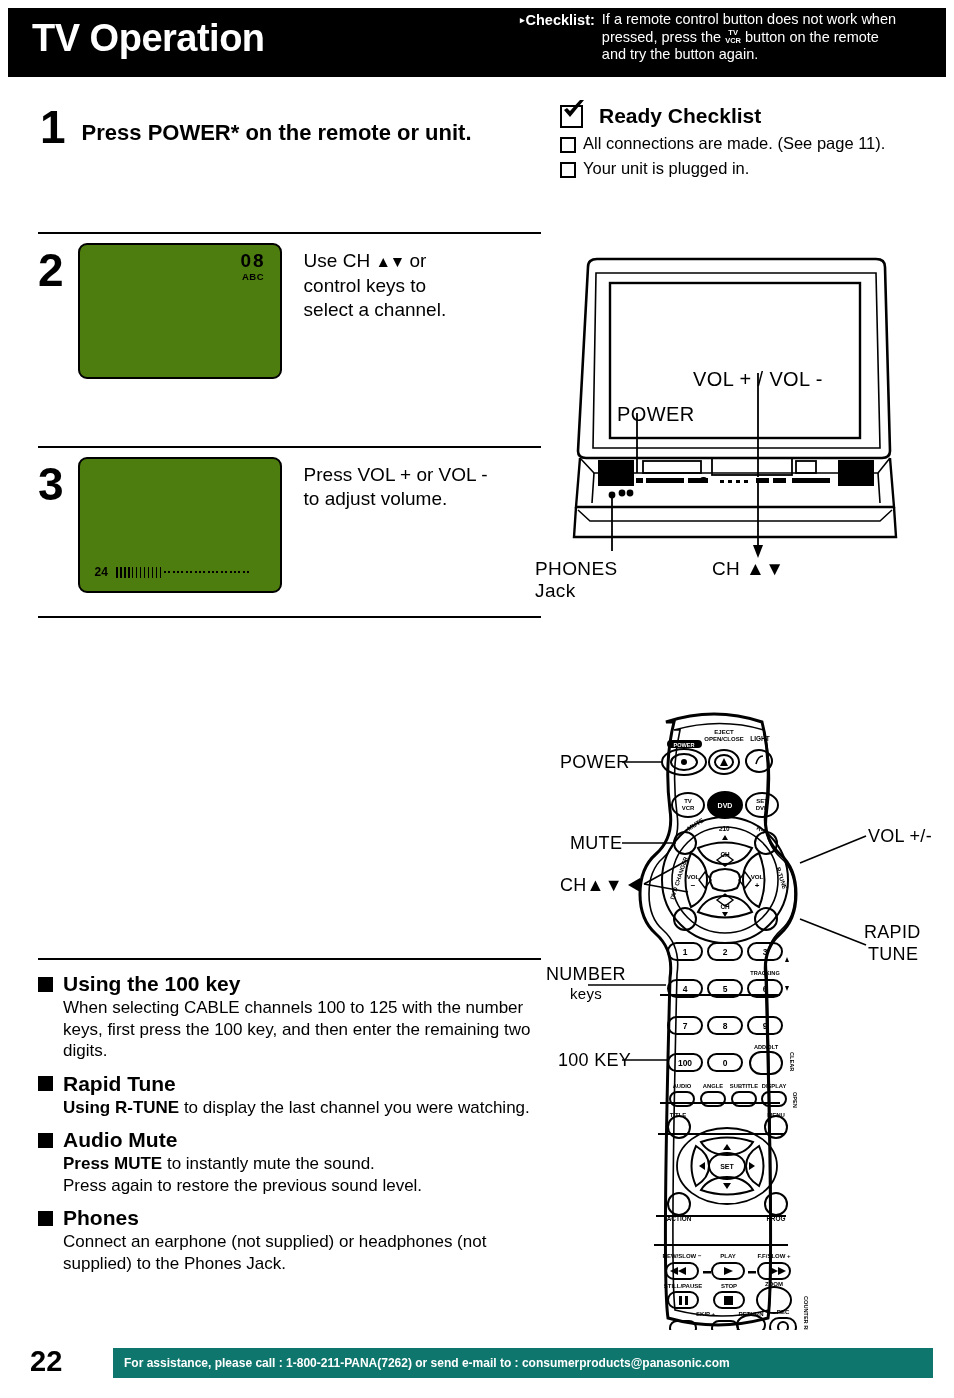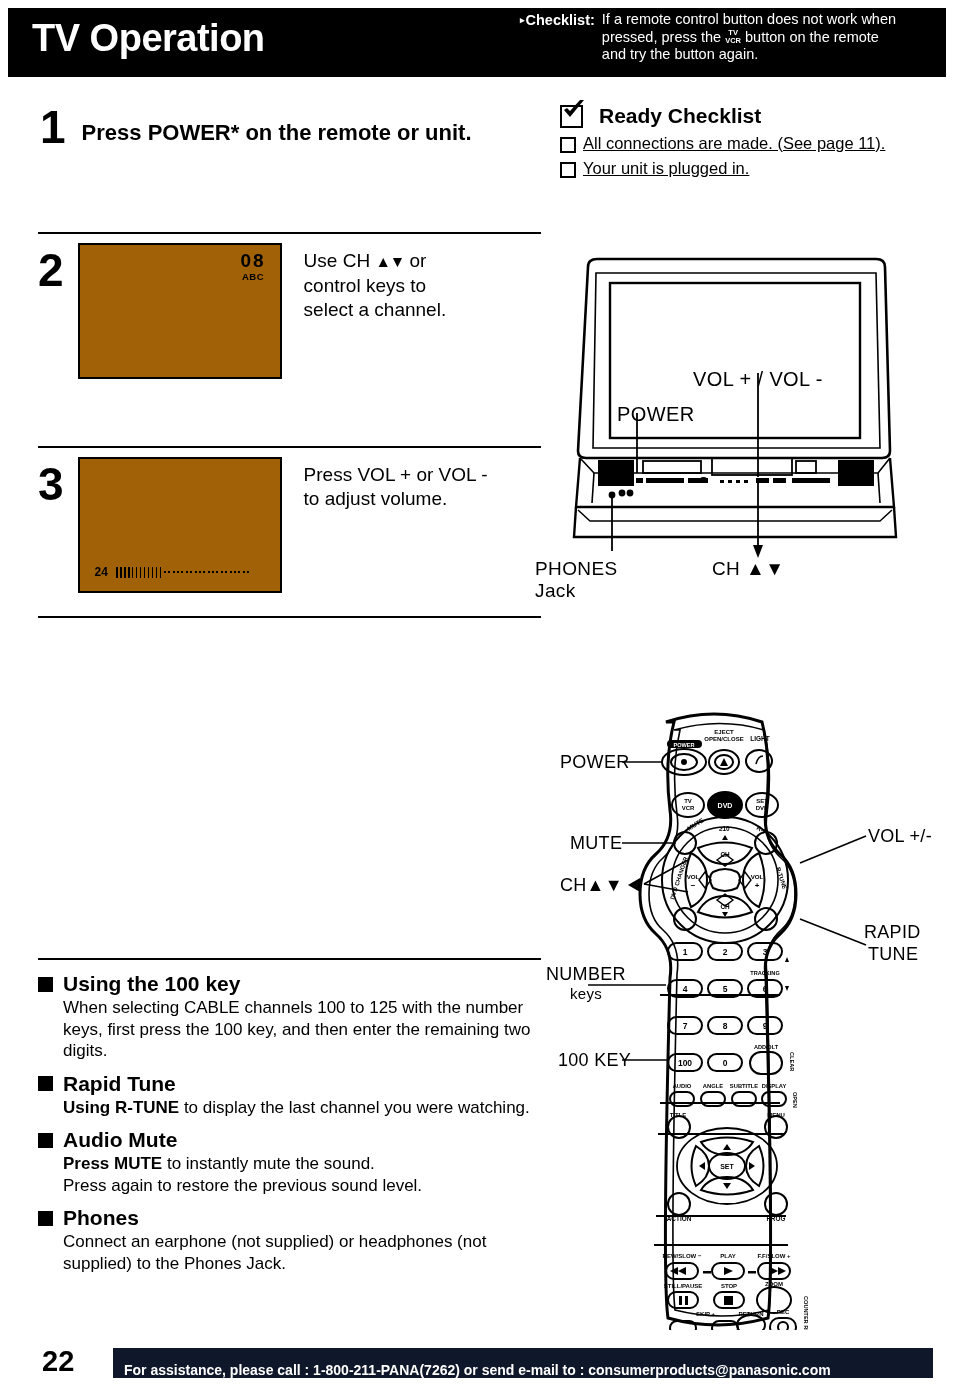--- a/index.html
+++ b/index.html
@@ -119,21 +119,20 @@
     height: 22px;
   }
   .ready-title {
     font-size: 21px;
     font-weight: bold;
   }
   .ready-item {
     display: flex;
     align-items: flex-start;
     margin-top: 6px;
-    text-decoration: underline;
   }
   .check-box {
     width: 12px;
     height: 12px;
     border: 2px solid #000;
     margin-right: 7px;
     margin-top: 3px;
     flex: none;
   }
   .ready-item-text { font-size: 16.5px; line-height: 19px; }
@@ -148,23 +147,23 @@
   }
 
   
   .step-block { position: absolute; display: flex; align-items: flex-start; }
   .step-block .step-num { margin-right: 14px; margin-top: 4px; }
 
   .tvscreen {
     width: 200px;
     height: 132px;
     border: 2.5px solid #000;
-    border-radius: 0;
+    border-radius: 9px;
     position: relative;
-    background: #a16207;
+    background: #4d7c0f;
     flex: none;
   }
   .osd-ch {
     position: absolute;
     right: 14px;
     top: 6px;
     text-align: center;
   }
   .osd-num { font-size: 19px; font-weight: bold; letter-spacing: 2px; line-height: 20px;}
   .osd-sub { font-size: 9.5px; font-weight: bold; letter-spacing: .5px; }
@@ -239,34 +238,33 @@
   }
   .note-body b { font-weight: bold; }
 
   
   .footer-page {
     position: absolute;
     left: 30px;
     top: 1345px;
     font-size: 29px;
     font-weight: bold;
-    margin-left: 12px;
   }
   .footer-bar {
     position: absolute;
     left: 113px;
     top: 1348px;
     width: 820px;
     height: 30px;
-    background: #0f172a;
+    background: #0f766e;
     color: #fff;
-    font-size: 14px;
+    font-size: 12px;
     font-weight: bold;
     display: flex;
-    align-items: flex-end;
+    align-items: center;
     padding-left: 11px;
     box-sizing: border-box;
   }
   .arrow { font-size: .82em; letter-spacing: -1px; }
 </style>
 </head>
 <body>
 
 <div class="header-bar"></div>
 <div class="header-title">TV Operation</div>

